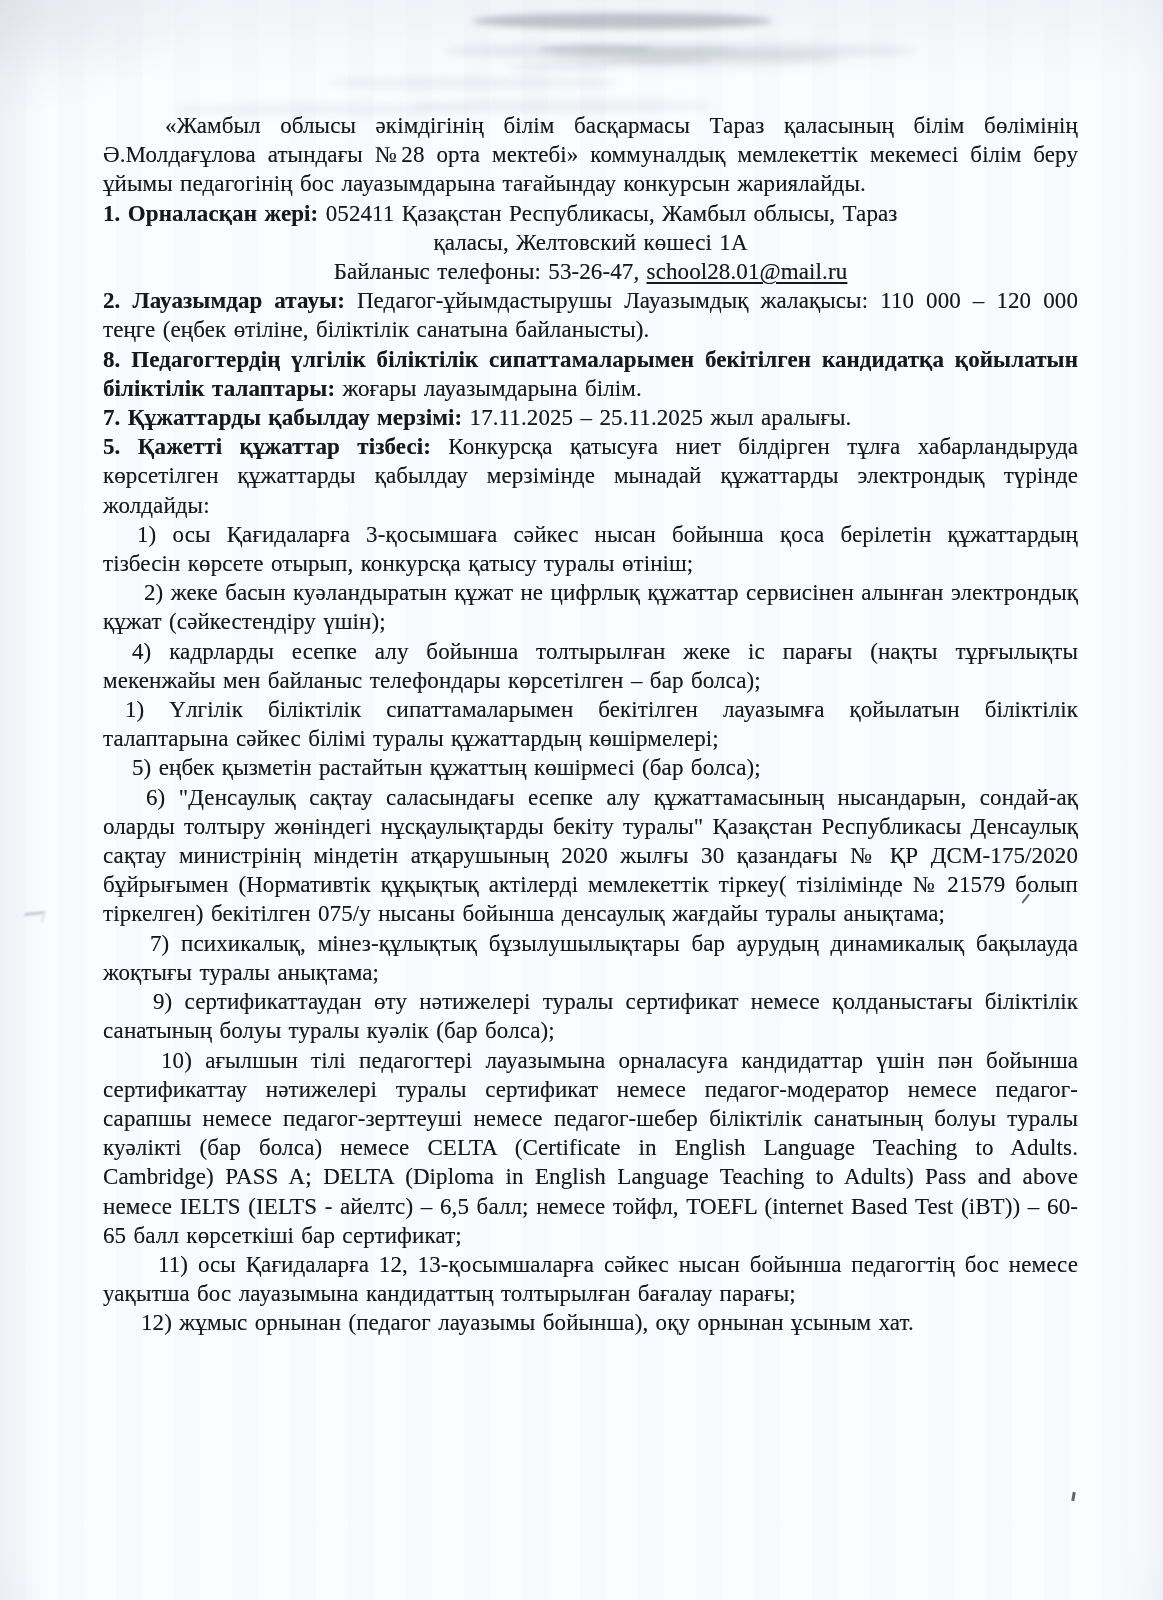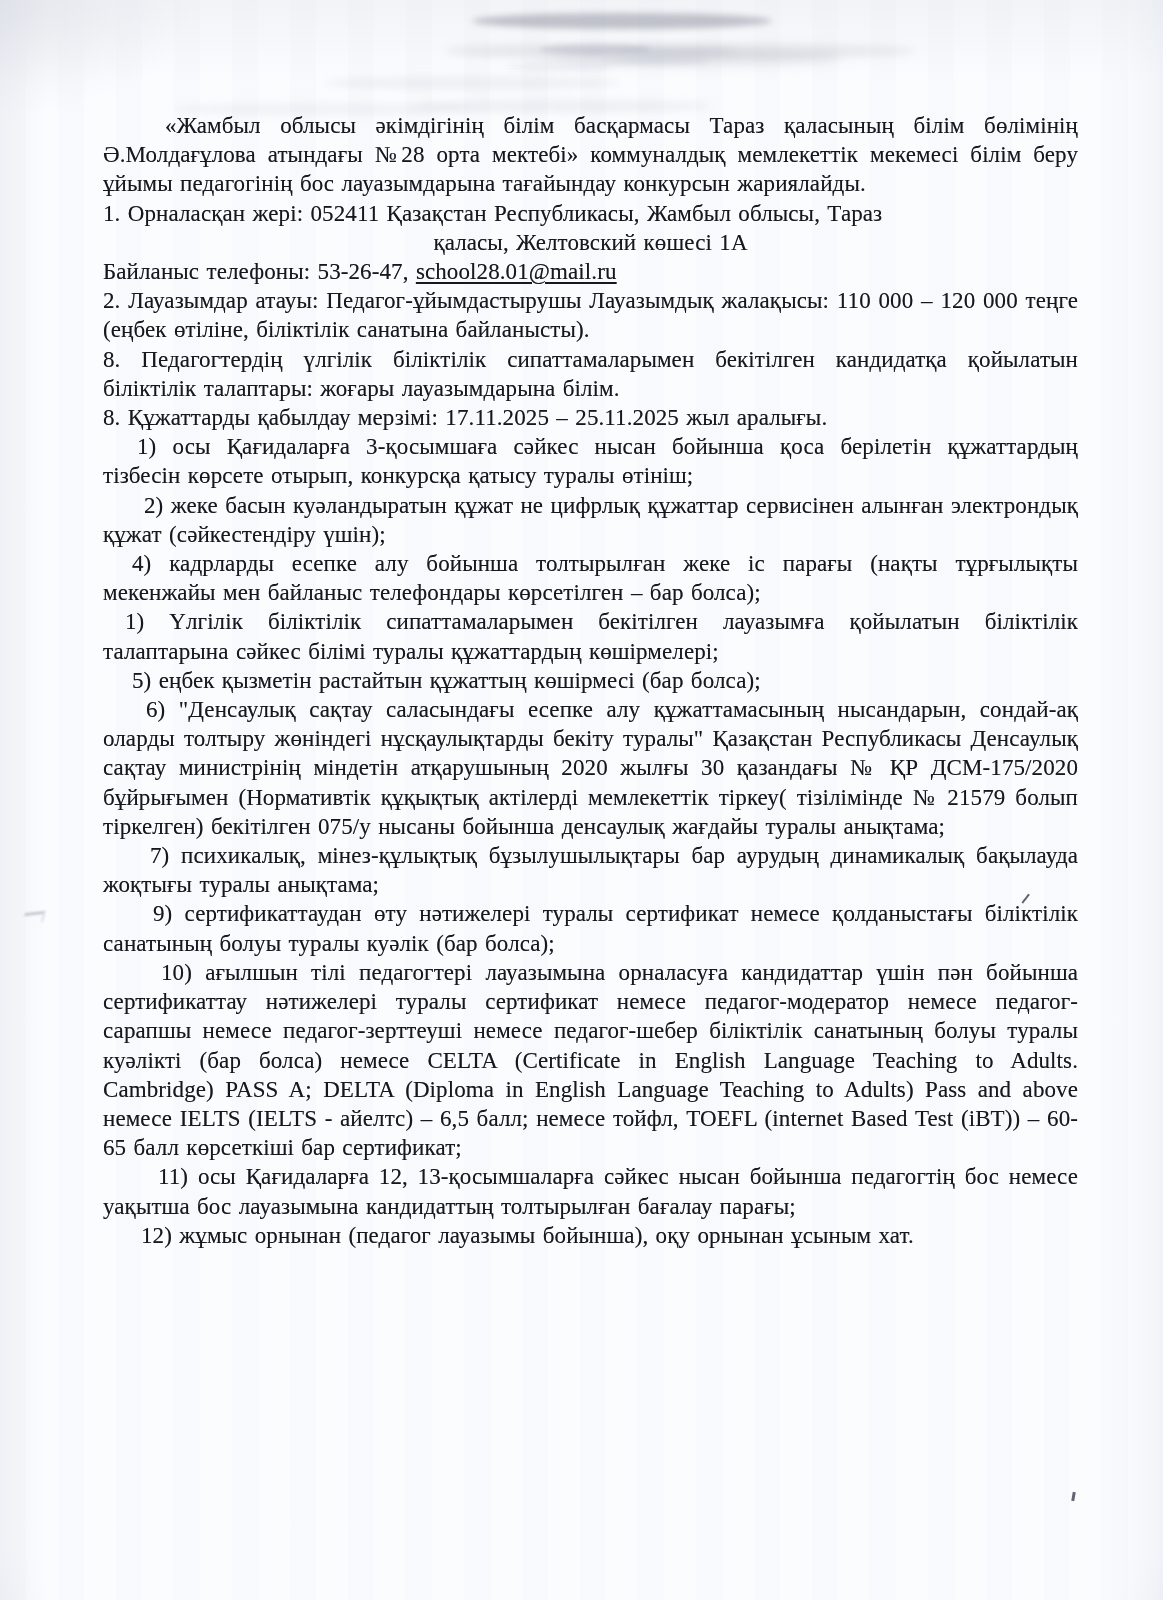--- a/index.html
+++ b/index.html
@@ -51,24 +51,24 @@
     background:rgba(72,74,88,.85);transform:rotate(10deg);filter:blur(.3px);
   }
   
   .doc{
     position:absolute;left:103px;top:111px;width:975px;
     color:#17171f;font-size:23px;line-height:29.2px;
     text-align:justify;letter-spacing:.1px;word-spacing:1.5px;
     text-shadow:0 0 .5px rgba(22,22,32,.45);
   }
   .doc p{margin:0;}
-  .doc b{font-weight:normal;}
+  .doc b{font-weight:bold;}
   .intro{text-indent:62px;}
   .cont-a{margin-left:143px;text-align:center;}
-  .cont-b{margin-left:197px;text-align:left;}
+  .cont-b{margin-left:197px;text-align:center;}
   .email{text-decoration:underline;text-underline-offset:3px;}
 </style>
 </head>
 <body>
 
 <div class="page">
 
   <div class="smudge-top"></div>
   <div class="smudge-blob"></div>
   <div class="mark-left"></div>
@@ -80,22 +80,23 @@
     <p class="intro">«Жамбыл облысы әкімдігінің білім басқармасы Тараз қаласының білім бөлімінің Ә.Молдағұлова атындағы №28 орта мектебі» коммуналдық мемлекеттік мекемесі білім беру ұйымы педагогінің бос лауазымдарына тағайындау конкурсын жариялайды.</p>
 
     <p><b>1. Орналасқан жері:</b><span> 052411 Қазақстан Республикасы, Жамбыл облысы, Тараз</span></p>
     <p class="cont-a">қаласы, Желтовский көшесі 1А</p>
     <p class="cont-b"><span>Байланыс телефоны: 53-26-47, </span><span class="email">school28.01@mail.ru</span></p>
 
     <p><b>2. Лауазымдар атауы:</b><span> Педагог-ұйымдастырушы Лауазымдық жалақысы: 110 000 – 120 000 теңге (еңбек өтіліне, біліктілік санатына байланысты).</span></p>
 
     <p><b>8. Педагогтердің үлгілік біліктілік сипаттамаларымен бекітілген кандидатқа қойылатын біліктілік талаптары:</b><span> жоғары лауазымдарына білім.</span></p>
 
-    <p><b>8. Құжаттарды қабылдау мерзімі:</b><span> 17.11.2025 – 25.11.2025 жыл аралығы.</span></p>
+    <p><b>7. Құжаттарды қабылдау мерзімі:</b><span> 17.11.2025 – 25.11.2025 жыл аралығы.</span></p>
 
+    <p><b>5. Қажетті құжаттар тізбесі:</b><span> Конкурсқа қатысуға ниет білдірген тұлға хабарландыруда көрсетілген құжаттарды қабылдау мерзімінде мынадай құжаттарды электрондық түрінде жолдайды:</span></p>
 
     <p style="text-indent:34px">1) осы Қағидаларға 3-қосымшаға сәйкес нысан бойынша қоса берілетін құжаттардың тізбесін көрсете отырып, конкурсқа қатысу туралы өтініш;</p>
     <p style="text-indent:41px">2) жеке басын куәландыратын құжат не цифрлық құжаттар сервисінен алынған электрондық құжат (сәйкестендіру үшін);</p>
     <p style="text-indent:29px">4) кадрларды есепке алу бойынша толтырылған жеке іс парағы (нақты тұрғылықты мекенжайы мен байланыс телефондары көрсетілген – бар болса);</p>
     <p style="text-indent:22px">1) Үлгілік біліктілік сипаттамаларымен бекітілген лауазымға қойылатын біліктілік талаптарына сәйкес білімі туралы құжаттардың көшірмелері;</p>
     <p style="text-indent:29px">5) еңбек қызметін растайтын құжаттың көшірмесі (бар болса);</p>
     <p style="text-indent:43px">6) "Денсаулық сақтау саласындағы есепке алу құжаттамасының нысандарын, сондай-ақ оларды толтыру жөніндегі нұсқаулықтарды бекіту туралы" Қазақстан Республикасы Денсаулық сақтау министрінің міндетін атқарушының 2020 жылғы 30 қазандағы № ҚР ДСМ-175/2020 бұйрығымен (Нормативтік құқықтық актілерді мемлекеттік тіркеу( тізілімінде № 21579 болып тіркелген) бекітілген 075/у нысаны бойынша денсаулық жағдайы туралы анықтама;</p>
     <p style="text-indent:47px">7) психикалық, мінез-құлықтық бұзылушылықтары бар аурудың динамикалық бақылауда жоқтығы туралы анықтама;</p>
     <p style="text-indent:50px">9) сертификаттаудан өту нәтижелері туралы сертификат немесе қолданыстағы біліктілік санатының болуы туралы куәлік (бар болса);</p>
     <p style="text-indent:58px">10) ағылшын тілі педагогтері лауазымына орналасуға кандидаттар үшін пән бойынша сертификаттау нәтижелері туралы сертификат немесе педагог-модератор немесе педагог-сарапшы немесе педагог-зерттеуші немесе педагог-шебер біліктілік санатының болуы туралы куәлікті (бар болса) немесе CELTA (Certificate in English Language Teaching to Adults. Cambridge) PASS A; DELTA (Diploma in English Language Teaching to Adults) Pass and above немесе IELTS (IELTS - айелтс) – 6,5 балл; немесе тойфл, TOEFL (internet Based Test (iBT)) – 60-65 балл көрсеткіші бар сертификат;</p>

